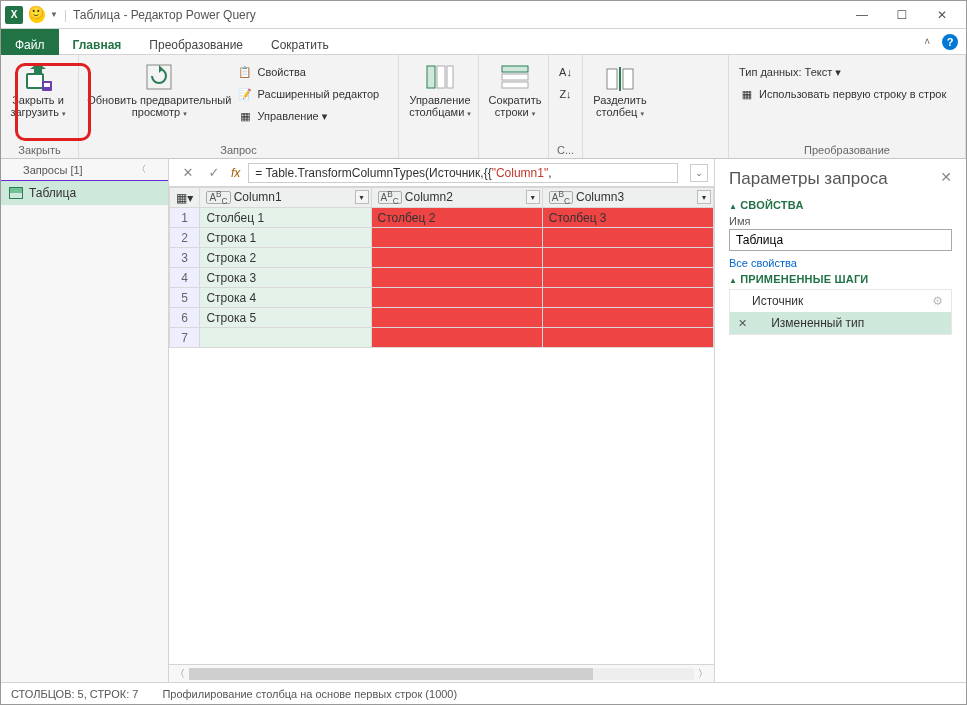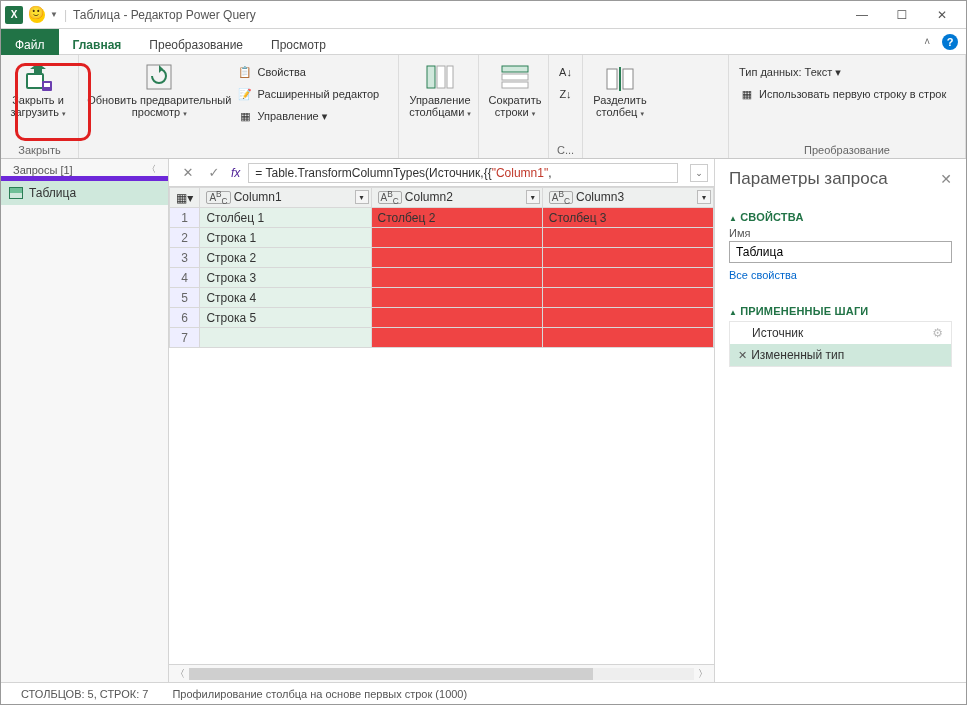--- a/index.html
+++ b/index.html
@@ -35,64 +35,64 @@
 .bigbtn .dd { font-size: 7px; color: #555; }
 .smallrow { display: flex; align-items: center; height: 22px; font-size: 11px; color: #333; padding: 0 4px; cursor: pointer; }
 .smallrow .sic { width: 16px; height: 16px; margin-right: 4px; display: flex; align-items: center; justify-content: center; }
 .stackv { display: flex; flex-direction: column; padding-top: 2px;}
 .highlight-box { position: absolute; border: 3px solid #e02020; border-radius: 10px; pointer-events: none; }
 .hl-close { left: 14px; top: 62px; width: 76px; height: 78px; }
 
 
 .main { position: absolute; top: 158px; bottom: 22px; left: 0; right: 0; display: flex; }
 .queries-pane { width: 168px; background: #f7f7f7; border-right: 1px solid #d4d4d4; }
-.queries-pane .hdr { height: 22px; display: flex; align-items: flex-end; padding: 0 12px; font-size: 11px; color: #555; justify-content: space-between; border-bottom: 5px solid #6d28d9;}
+.queries-pane .hdr { height: 22px; display: flex; align-items: center; padding: 0 22px; font-size: 11px; color: #555; justify-content: space-between; border-bottom: 1px solid #6d28d9;}
 .queries-pane .item { height: 24px; background: #cfe8dc; display: flex; align-items: center; padding: 0 8px; gap: 6px; font-size: 12px;}
 .queries-pane .item .tic { width: 14px; height: 12px; border: 1px solid #2a7e55; display: inline-block; background: linear-gradient(180deg,#6fbf97 50%,transparent 50%);}
 .chev { font-size: 9px; color: #666; }
 
 .center-pane { flex: 1; display: flex; flex-direction: column; background: #fff; min-width: 0;}
 .formula-bar { height: 28px; border-bottom: 1px solid #d4d4d4; display: flex; align-items: center; padding: 0 6px 0 10px; gap: 8px;}
 .formula-bar .fbtn { width: 18px; text-align: center; color: #888; font-size: 13px; }
-.formula-bar .fx { font-style: italic; font-size: 12px; color: #4c1d95;}
+.formula-bar .fx { font-style: italic; font-size: 12px; color: #a16207;}
 .formula-bar .fbox { flex: 1; height: 20px; border: 1px solid #ccc; padding: 0 6px; font-family: Consolas, monospace; font-size: 12px; display: flex; align-items: center; white-space: nowrap; overflow: hidden;}
 .formula-bar .fbox .red { color: #c1392b; }
 .formula-bar .expand { width: 18px; height: 18px; border: 1px solid #ccc; display: flex; align-items: center; justify-content: center; font-size: 9px; color: #666; margin-left: 4px;}
 
 .grid-wrap { flex: 1; overflow: hidden; position: relative;}
 .grid { border-collapse: collapse; width: 100%; }
 .grid th, .grid td { border: 1px solid #d8d8d8; height: 20px; font-size: 12px; padding: 0 6px; text-align: left; background: #ef4444;}
 .grid th { background: #eef0ef; font-weight: normal; position: relative;}
 .grid th.rowhdr, .grid td.rowhdr { background: #eef; width: 28px; text-align: center; color: #666;}
 .grid .corner { background: #eef0ef; width: 28px;}
 .grid th .typeic { color: #555; font-size: 10px; margin-right: 3px; border: 1px solid #aaa; padding: 0 2px; border-radius: 2px;}
 .grid th .dd { position: absolute; right: 2px; top: 2px; width: 14px; height: 14px; border: 1px solid #bbb; font-size: 8px; display: flex; align-items: center; justify-content: center; background: #f5f5f5;}
 .grid td.pk { background: #e4f2ea; }
 .scroll-h { height: 18px; border-top: 1px solid #d4d4d4; background: #f7f7f7; display: flex; align-items: center; padding: 0 6px;}
 .scroll-h .sbtn { font-size: 10px; color: #555; }
 .scroll-h .track { flex: 1; height: 12px; background: #eee; margin: 0 4px; position: relative;}
 .scroll-h .thumb { position: absolute; left: 0; width: 80%; height: 100%; background: #cfcfcf;}
 
 .params-pane { width: 252px; border-left: 1px solid #d4d4d4; background: #fff; padding: 10px 14px; }
-.params-pane .ptitle { font-size: 17px; color: #555; display: flex; justify-content: space-between; align-items: center; margin-bottom: 22px;}
+.params-pane .ptitle { font-size: 17px; color: #555; display: flex; justify-content: space-between; margin-bottom: 10px;}
 .params-pane .close { font-size: 14px; color: #888;}
 .params-pane .section-hd { font-size: 11px; font-weight: bold; color: #217346; margin: 10px 0 4px 0; letter-spacing: .2px;}
 .params-pane .section-hd .tri { font-size: 8px; margin-right: 3px;}
 .params-pane .lbl { font-size: 11px; color: #555; margin-bottom: 2px;}
 .params-pane input[type=text] { width: 100%; height: 22px; border: 1px solid #aaa; padding: 0 6px; font-size: 12px; }
 .params-pane .link { color: #0066cc; font-size: 11px; margin-top: 6px; cursor: pointer;}
 .steps { border: 1px solid #e6e6e6; margin-top: 4px;}
-.step { height: 22px; display: flex; align-items: center; padding: 0 8px; font-size: 12px; justify-content: flex-start;}
+.step { height: 22px; display: flex; align-items: center; padding: 0 8px; font-size: 12px; justify-content: flex-start; gap: 20px;}
 .step .gear { color: #bbb; font-size: 12px;}
 .step.sel { background: #cfe8dc; }
 .step .x { color: #555; font-size: 11px; margin-right: 4px;}
 .step .nm { flex: 1;}
 
 
-.status { position: absolute; bottom: 0; left: 0; right: 0; height: 22px; background: #fff; border-top: 1px solid #d4d4d4; display: flex; align-items: center; padding: 0 20px; font-size: 11px; color: #555;}
+.status { position: absolute; bottom: 0; left: 0; right: 0; height: 22px; background: #fff; border-top: 1px solid #d4d4d4; display: flex; align-items: center; padding: 0 10px; font-size: 11px; color: #555;}
 .status .r { margin-left: auto;}
 svg { display: block; }
 </style>
 </head>
 <body>
 
 <div class="titlebar">
   <div class="xl-icon">X</div>
   <div class="smiley"></div>
   <span class="qat-drop">▼</span>
@@ -102,21 +102,21 @@
     <div>—</div>
     <div>☐</div>
     <div>✕</div>
   </div>
 </div>
 
 <div class="tabs">
   <div class="tab file">Файл</div>
   <div class="tab active">Главная</div>
   <div class="tab">Преобразование</div>
-  <div class="tab">Просмотр</div>
+  <div class="tab">Сократить</div>
   <div class="right-icons">
     <span class="caret">˄</span>
     <span class="help">?</span>
   </div>
 </div>
 
 <div class="ribbon">
   <div class="rgroup" style="width:78px">
     <div class="bigbtn">
       <div class="ic">
@@ -152,20 +152,21 @@
       <div class="smallrow">
           <span class="sic">📝</span>
           <span>Расширенный редактор</span>
         </div>
       <div class="smallrow">
           <span class="sic">▦</span>
           <span>Управление</span> 
           <span class="dd" style="margin-left:3px">▾</span>
         </div>
     </div>
+    <div class="glabel">Запрос</div>
   </div>
 
   <div class="rgroup" style="width:80px">
     <div class="bigbtn" style="width:70px">
       <div class="ic">
           <svg width="30" height="26">
             <rect x="2" y="2" width="8" height="22" fill="#d0e8dc" stroke="#2a7e55"></rect>
             <rect x="12" y="2" width="8" height="22" fill="#fff" stroke="#aaa"></rect>
             <rect x="22" y="2" width="6" height="22" fill="#fff" stroke="#aaa"></rect>
           </svg>
@@ -320,21 +321,21 @@
   <div class="params-pane">
     <div class="ptitle">
       <span>Параметры запроса</span>
       <span class="close">✕</span>
     </div>
     <div class="section-hd"><span class="tri">▲</span><span>СВОЙСТВА</span></div>
     <div class="lbl">Имя</div>
     <input type="text" value="Таблица" style="">
     <div class="link">Все свойства</div>
 
-    <div class="section-hd" style="margin-top:24px"><span class="tri">▲</span><span>ПРИМЕНЕННЫЕ ШАГИ</span></div>
+    <div class="section-hd" style="margin-top:4px"><span class="tri">▲</span><span>ПРИМЕНЕННЫЕ ШАГИ</span></div>
     <div class="steps">
       <div class="step">
         <span class="nm" style="padding-left:14px">Источник</span>
         <span class="gear">⚙</span>
       </div>
       <div class="step sel">
         <span class="x">✕</span>
         <span class="nm">Измененный тип</span>
       </div>
     </div>

